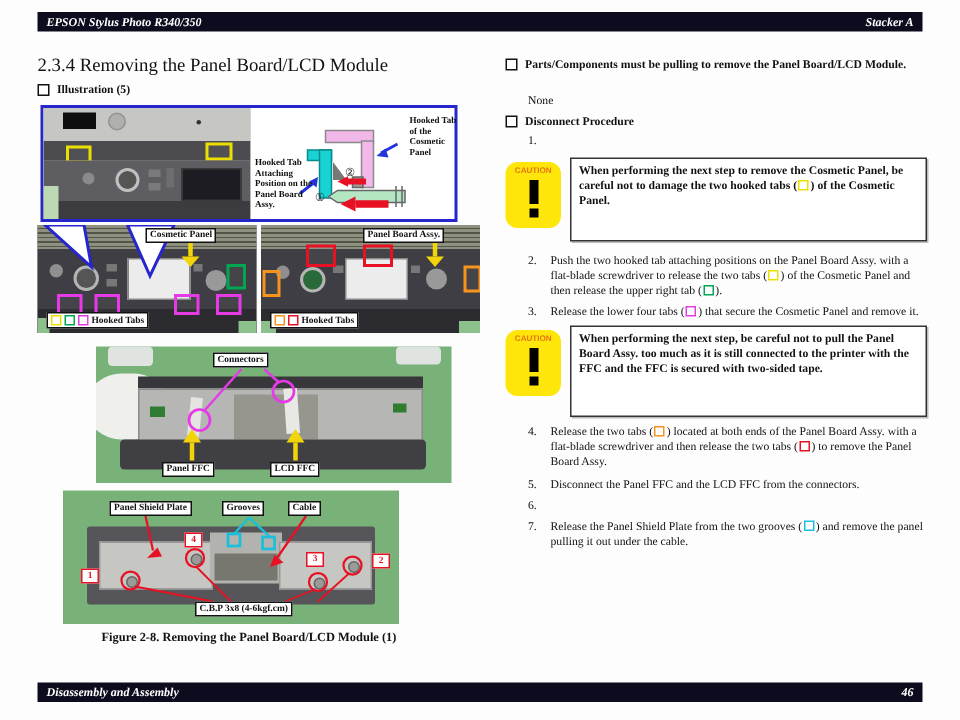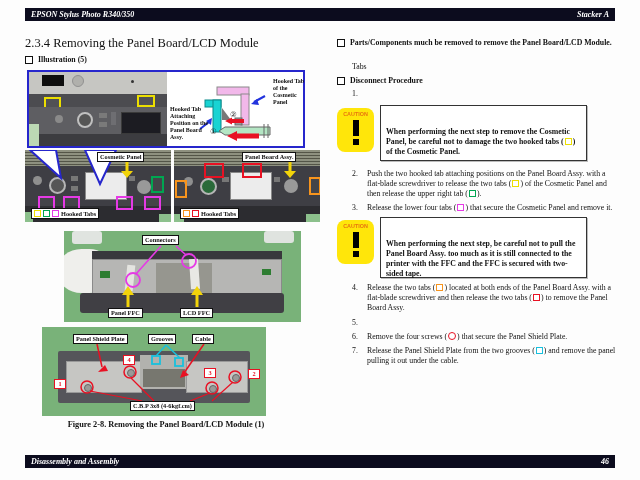--- a/index.html
+++ b/index.html
@@ -49,22 +49,22 @@
   .stepnum{flex:none;width:9px;}
   .mk-sq{display:inline-block;width:5px;height:5px;border:1.6px solid #000;background:#fff;
          vertical-align:-1px;margin:0 1px;}
   .mk-ci{display:inline-block;width:6px;height:6px;border:1.6px solid #000;border-radius:50%;
          background:#fff;vertical-align:-1px;margin:0 1px;}
   .cicon{position:absolute;left:337px;width:37px;height:44px;background:#ffe60a;border-radius:8px;
          display:flex;flex-direction:column;align-items:center;padding-top:3px;box-sizing:border-box;}
   .cword{font-family:"Liberation Sans",sans-serif;font-size:5.4px;font-weight:bold;color:#e8740f;}
   .bangbar{width:6px;height:16px;background:#000;margin-top:3px;}
   .bangdot{width:6px;height:6px;background:#000;margin-top:3px;}
-  .cbox{position:absolute;left:380px;width:207px;border:1.3px solid #333;background:#fff;
-        font-size:7.8px;font-weight:bold;padding:21px 5px;box-sizing:border-box;line-height:1.3;
+  .cbox{position:absolute;left:380px;width:238px;border:1.3px solid #333;background:#fff;
+        font-size:7.8px;font-weight:bold;padding:3px 5px;box-sizing:border-box;line-height:1.3;
         box-shadow:1px 1px 0 #bbb;}
   svg{position:absolute;overflow:visible;}
 </style>
 </head>
 <body>
 
 <div class="bar" style="top:8px;">
   <span>EPSON Stylus Photo R340/350</span>
   <span>Stacker A</span>
 </div>
@@ -255,23 +255,23 @@
   <div class="plabel" style="left:12px;top:52px;width:6px;text-align:center;border-color:#e81123;color:#e81123;">1</div>
   <div class="plabel" style="left:81px;top:28px;width:6px;text-align:center;border-color:#e81123;color:#e81123;">4</div>
   <div class="plabel" style="left:162px;top:41px;width:6px;text-align:center;border-color:#e81123;color:#e81123;">3</div>
   <div class="plabel" style="left:206px;top:42px;width:6px;text-align:center;border-color:#e81123;color:#e81123;">2</div>
 </div>
 
 <div class="caption">Figure 2-8.  Removing the Panel Board/LCD Module (1)</div>
 
 <div class="bullet" style="left:337px;top:38px;width:281px;">
   <span class="chk"></span>
-  <span>Parts/Components much be removed to remove the Panel Board/LCD Module.</span>
-</div>
-<div class="abs" style="left:352px;top:62px;font-size:7.8px;">Tabs</div>
+  <span>Parts/Components must be pulling to remove the Panel Board/LCD Module.</span>
+</div>
+<div class="abs" style="left:352px;top:62px;font-size:7.8px;">None</div>
 <div class="bullet" style="left:337px;top:76px;">
   <span class="chk"></span>
   <span>Disconnect Procedure</span>
 </div>
 
 <div class="step" style="top:89px;">
   <span class="stepnum">1.</span>
 </div>
 
 <div class="cicon" style="top:108px;">
@@ -300,24 +300,24 @@
 <div class="cbox" style="top:217px;height:61px;">
   <span>When performing the next step, be careful not to pull the Panel Board Assy. too much as it is still connected to the printer with the FFC and the FFC is secured with two-sided tape.</span>
 </div>
 
 <div class="step" style="top:283px;">
   <span class="stepnum">4.</span>
   <span>Release the two tabs (<span class="mk-sq" style="border-color: rgb(247, 148, 29);"></span>) located at both ends of the Panel Board Assy. with a flat-blade screwdriver and then release the two tabs (<span class="mk-sq" style="border-color: rgb(232, 17, 35);"></span>) to remove the Panel Board Assy.</span>
 </div>
 <div class="step" style="top:318px;">
   <span class="stepnum">5.</span>
+  <span>Disconnect the Panel FFC and the LCD FFC from the connectors.</span>
 </div>
 <div class="step" style="top:332px;">
   <span class="stepnum">6.</span>
-  <span>Remove the four screws (<span class="mk-ci" style="border-color: rgb(232, 17, 35);"></span>) that secure the Panel Shield Plate.</span>
 </div>
 <div class="step" style="top:346px;">
   <span class="stepnum">7.</span>
   <span>Release the Panel Shield Plate from the two grooves (<span class="mk-sq" style="border-color: rgb(24, 192, 221);"></span>) and remove the panel pulling it out under the cable.</span>
 </div>
 
 <div class="bar" style="top:455px;">
   <span>Disassembly and Assembly</span>
   <span>46</span>
 </div>

